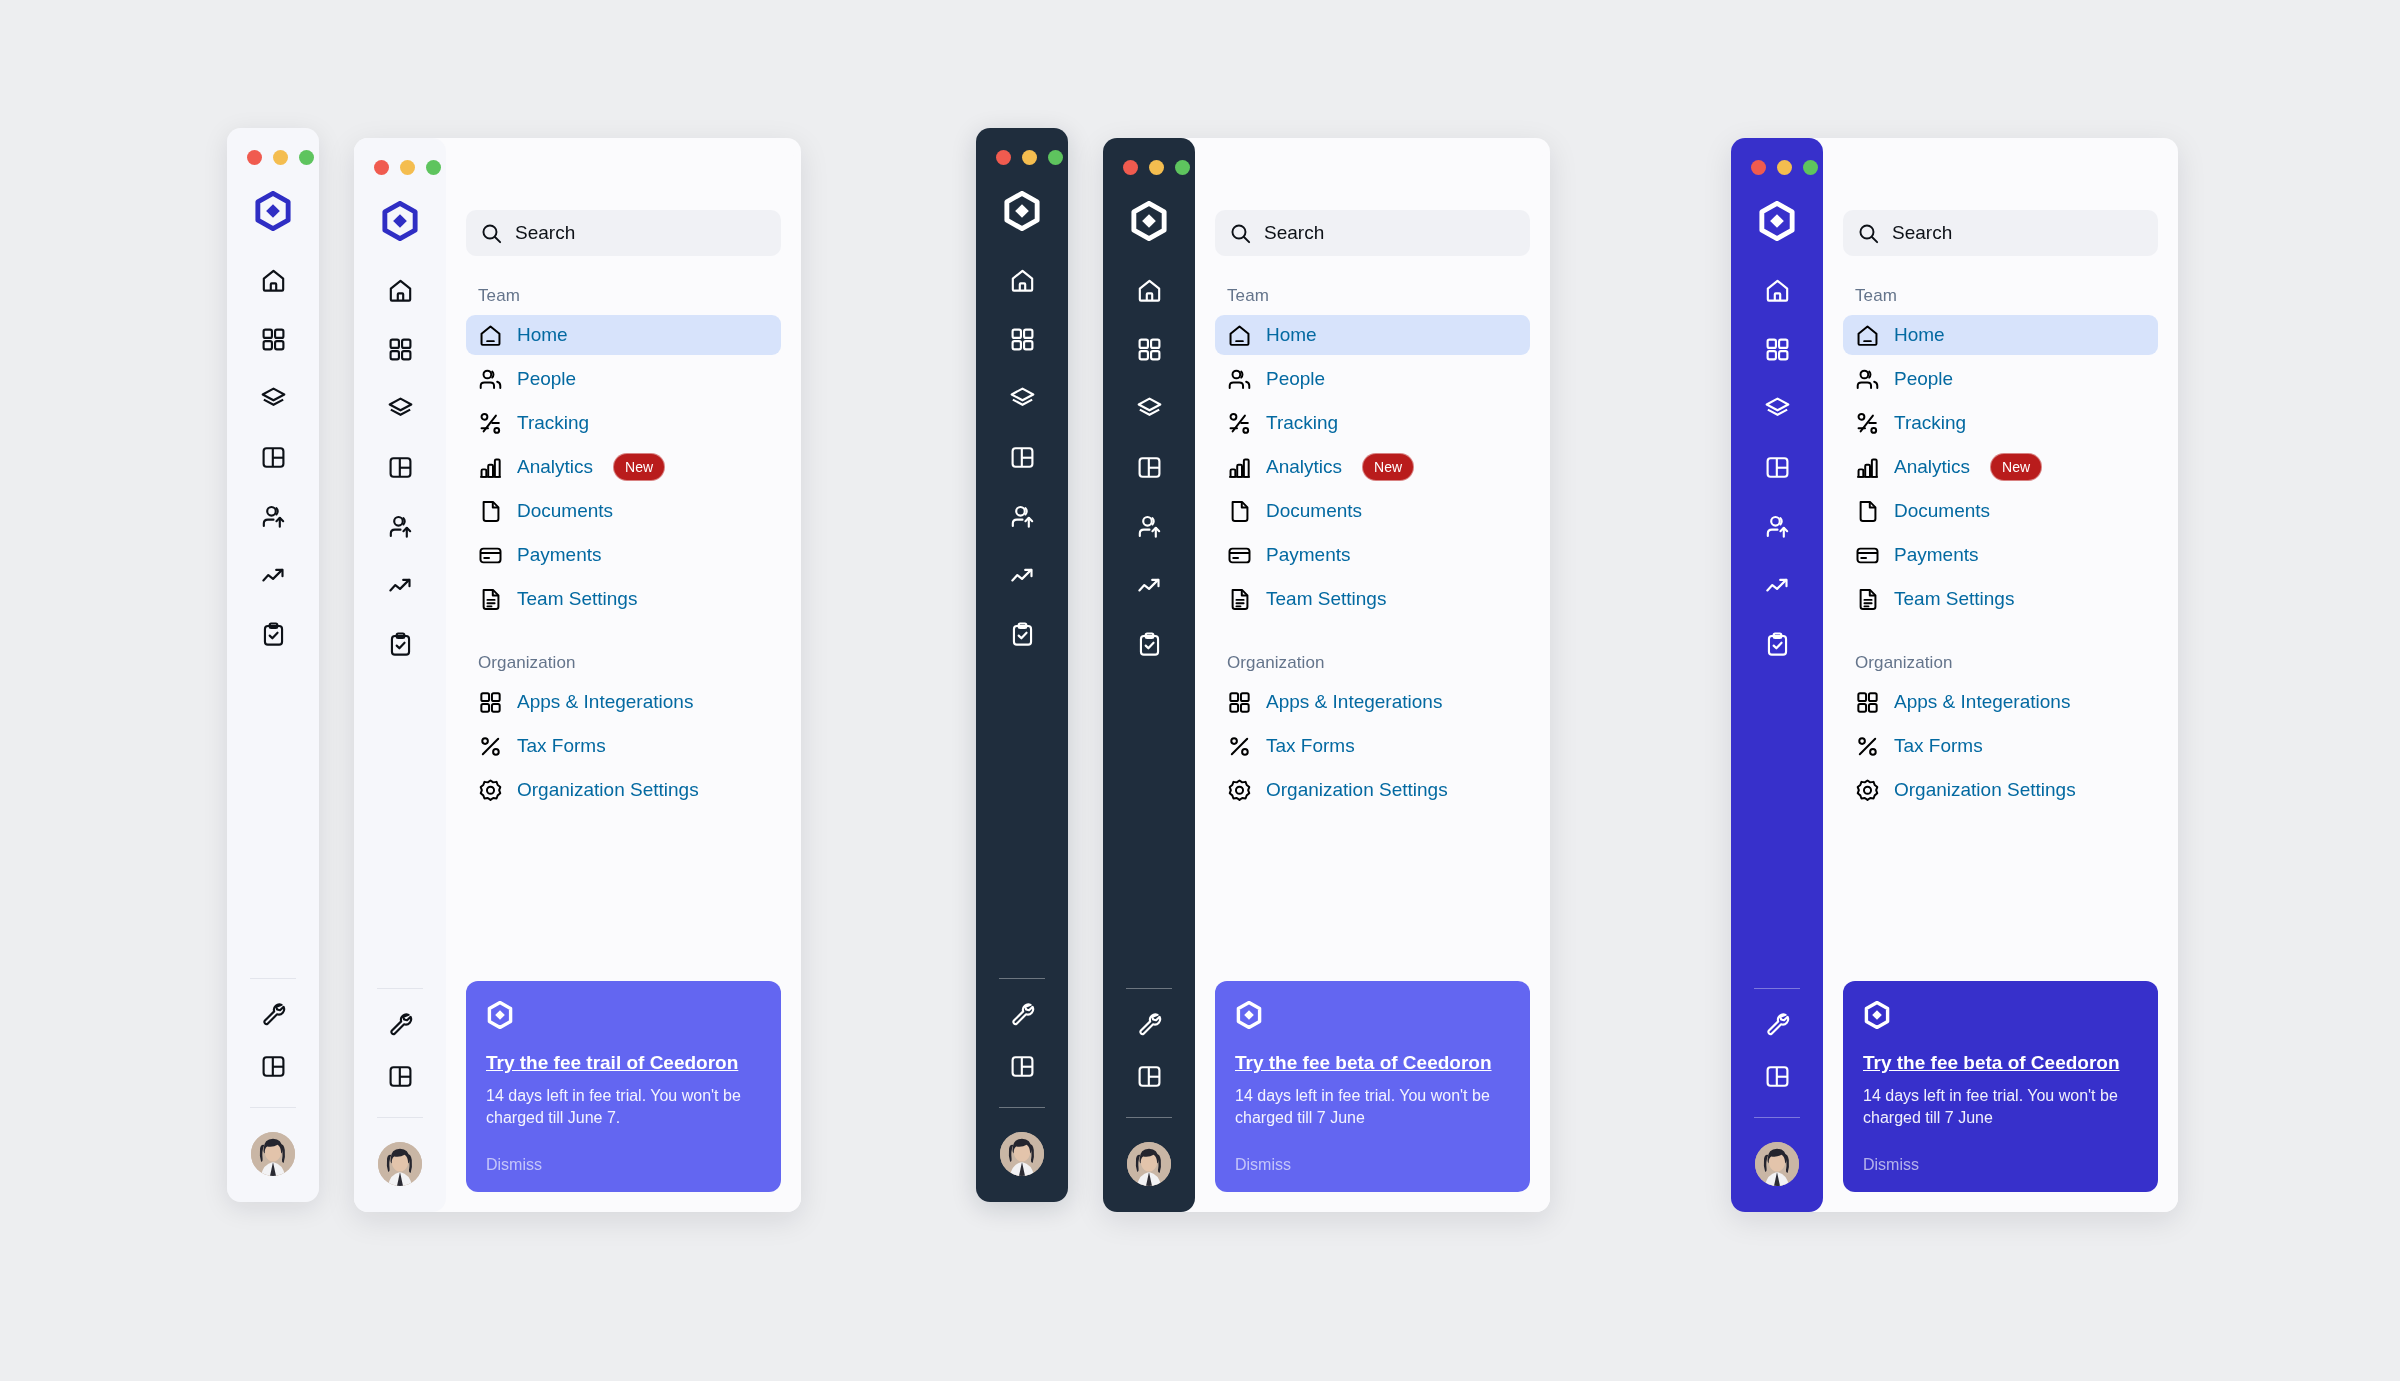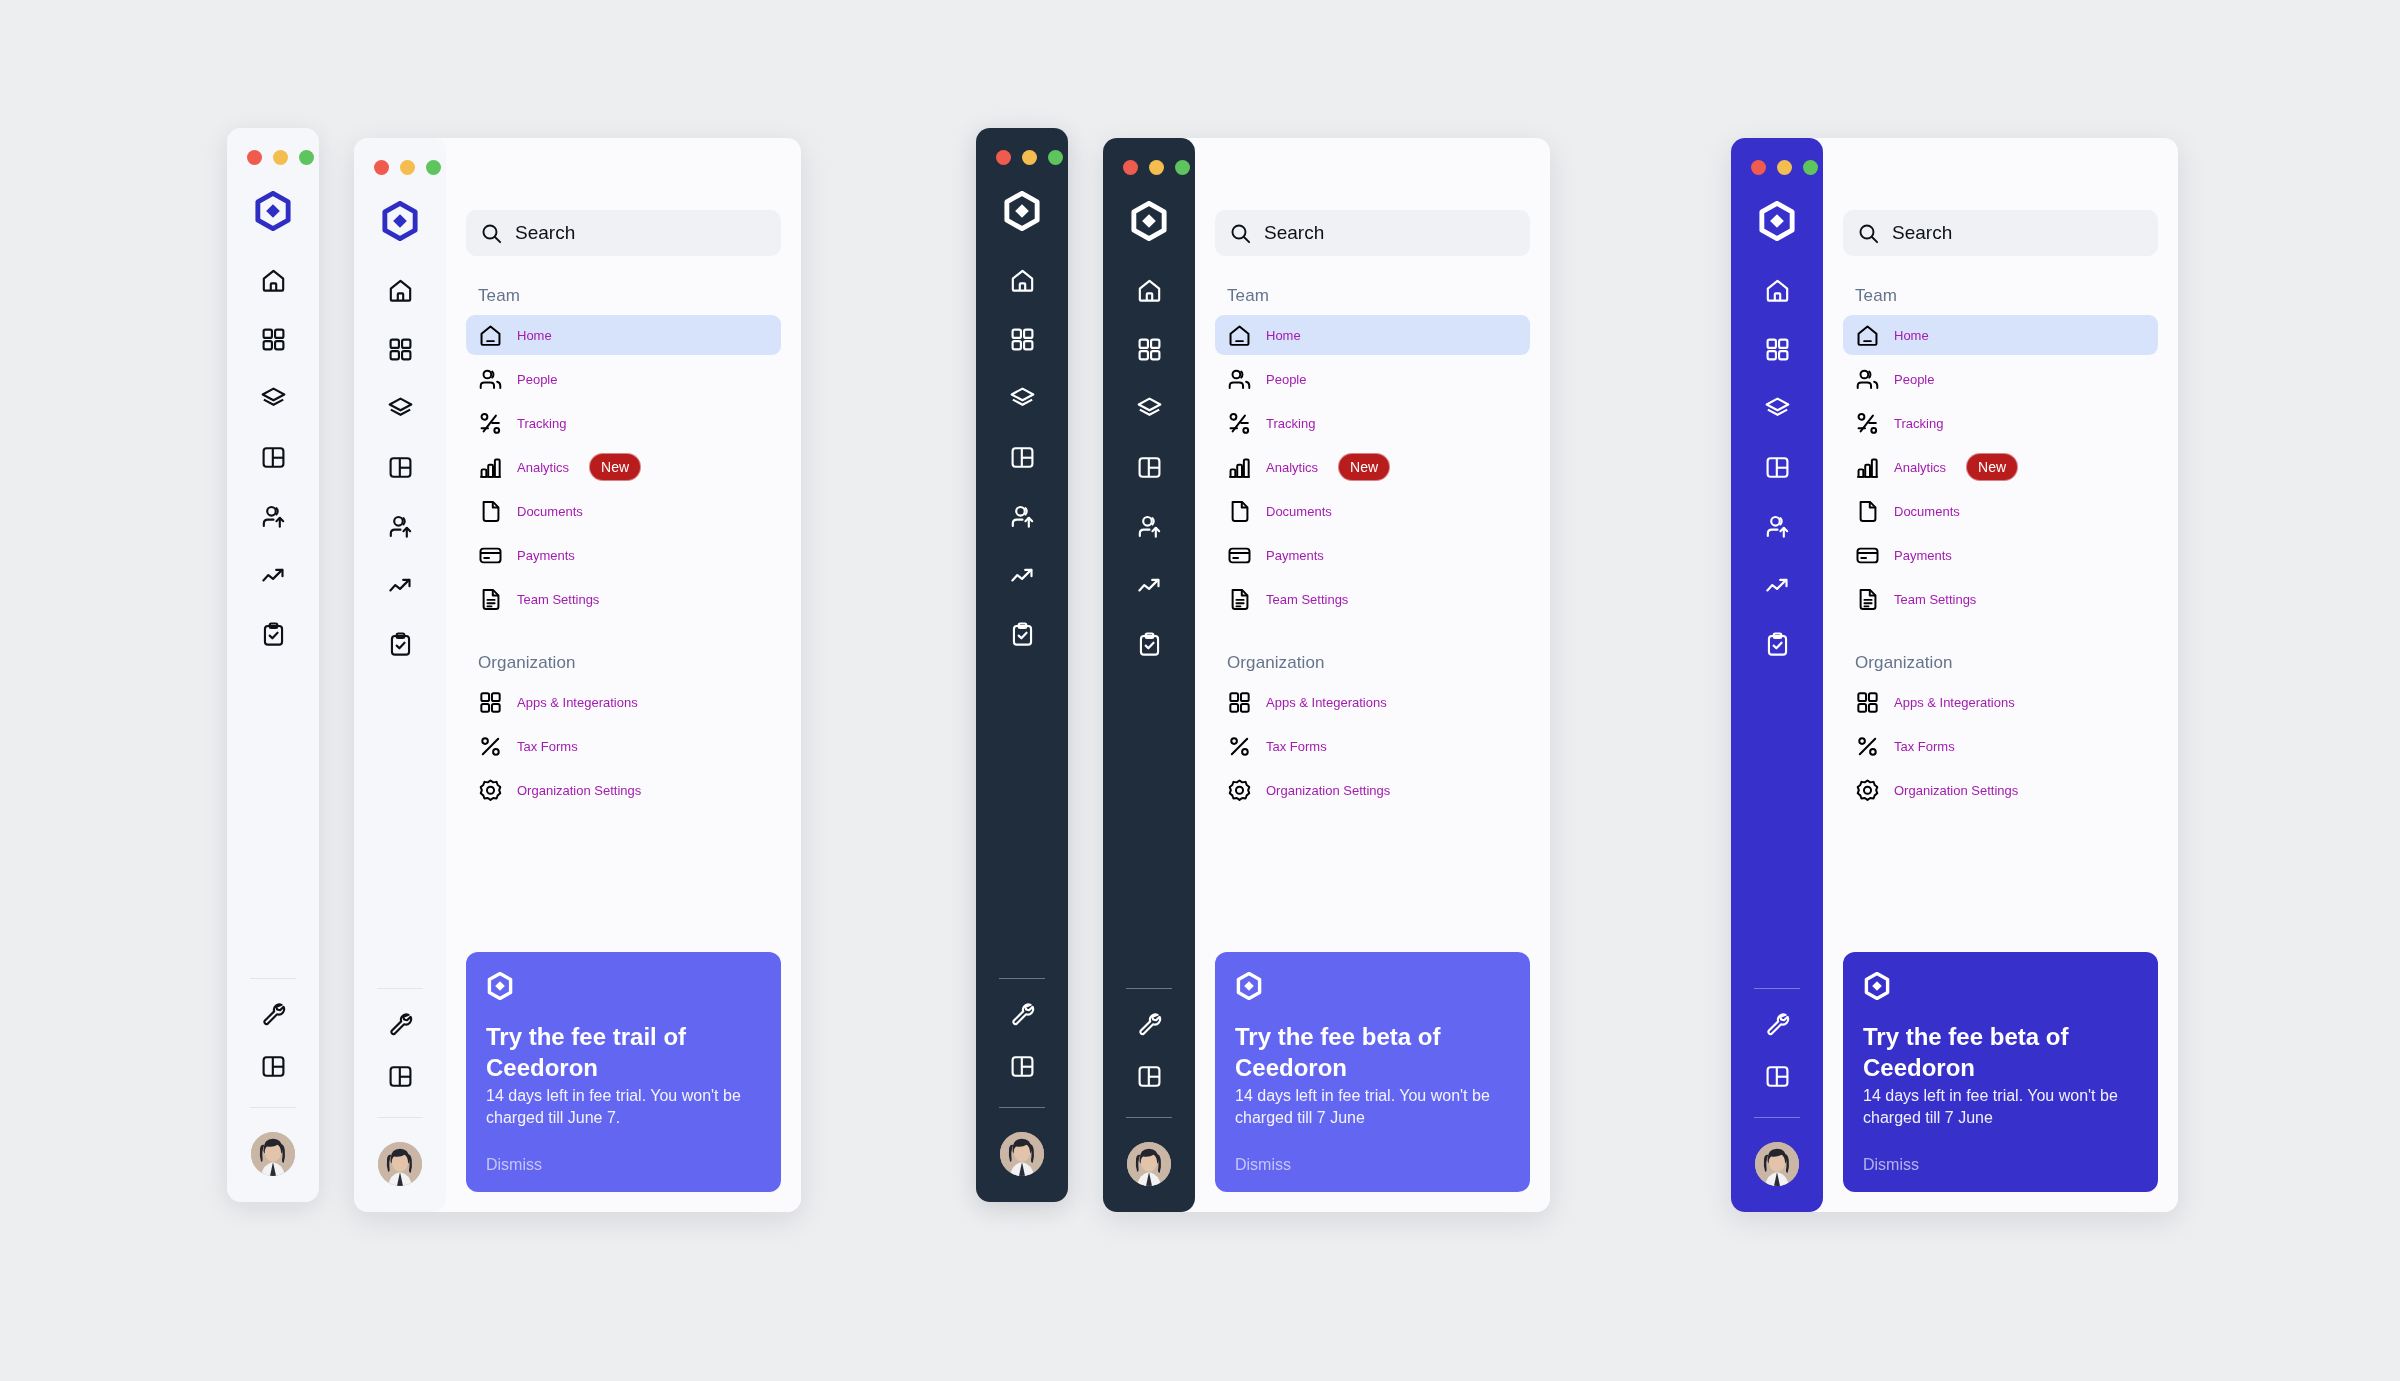--- a/index.html
+++ b/index.html
@@ -69,39 +69,39 @@
   .sect-label {
     margin: 30px 0 9px 12px;
     font-size: 17px; color: #64748b; letter-spacing: .1px;
   }
   .nav-item {
     height: 40px; border-radius: 9px;
     display: flex; align-items: center; gap: 14px;
     padding: 0 12px; margin-bottom: 4px;
   }
   .nav-item.active { background: #d7e3fb; }
-  .nav-label { font-size: 13px; color: #a21caf; white-space: nowrap; }
+  .nav-label { font-size: 19px; color: #0369a1; white-space: nowrap; }
   .badge {
     margin-left: 6px;
     background: #b91c1c; color: #fff;
     font-size: 14px; line-height: 1;
     padding: 6px 11px; border-radius: 999px;
     border: 1px solid rgba(255,255,255,.45);
   }
 
   .promo {
     margin-top: auto; margin-bottom: 20px;
     border-radius: 12px;
     padding: 20px 20px 18px 20px;
     color: #fff;
   }
   .promo.violet { background: #6366f1; }
   .promo.indigo { background: #3730cb; }
   .promo-logo { margin-bottom: 18px; }
-  .promo-title { font-size: 24px; font-weight: bold; line-height: 1.28; margin-bottom: 1px; }
+  .promo-title { font-size: 19px; font-weight: bold; line-height: 1.28; margin-bottom: 9px; text-decoration: underline; }
   .promo-body { font-size: 16px; line-height: 1.42; color: rgba(255,255,255,.93); }
   .promo-dismiss { margin-top: 26px; font-size: 16px; color: rgba(255,255,255,.62); }
 </style>
 </head>
 <body>
 
 <div class="stage">
 
   <svg width="0" height="0" style="position:absolute" aria-hidden="true">
     <defs>

